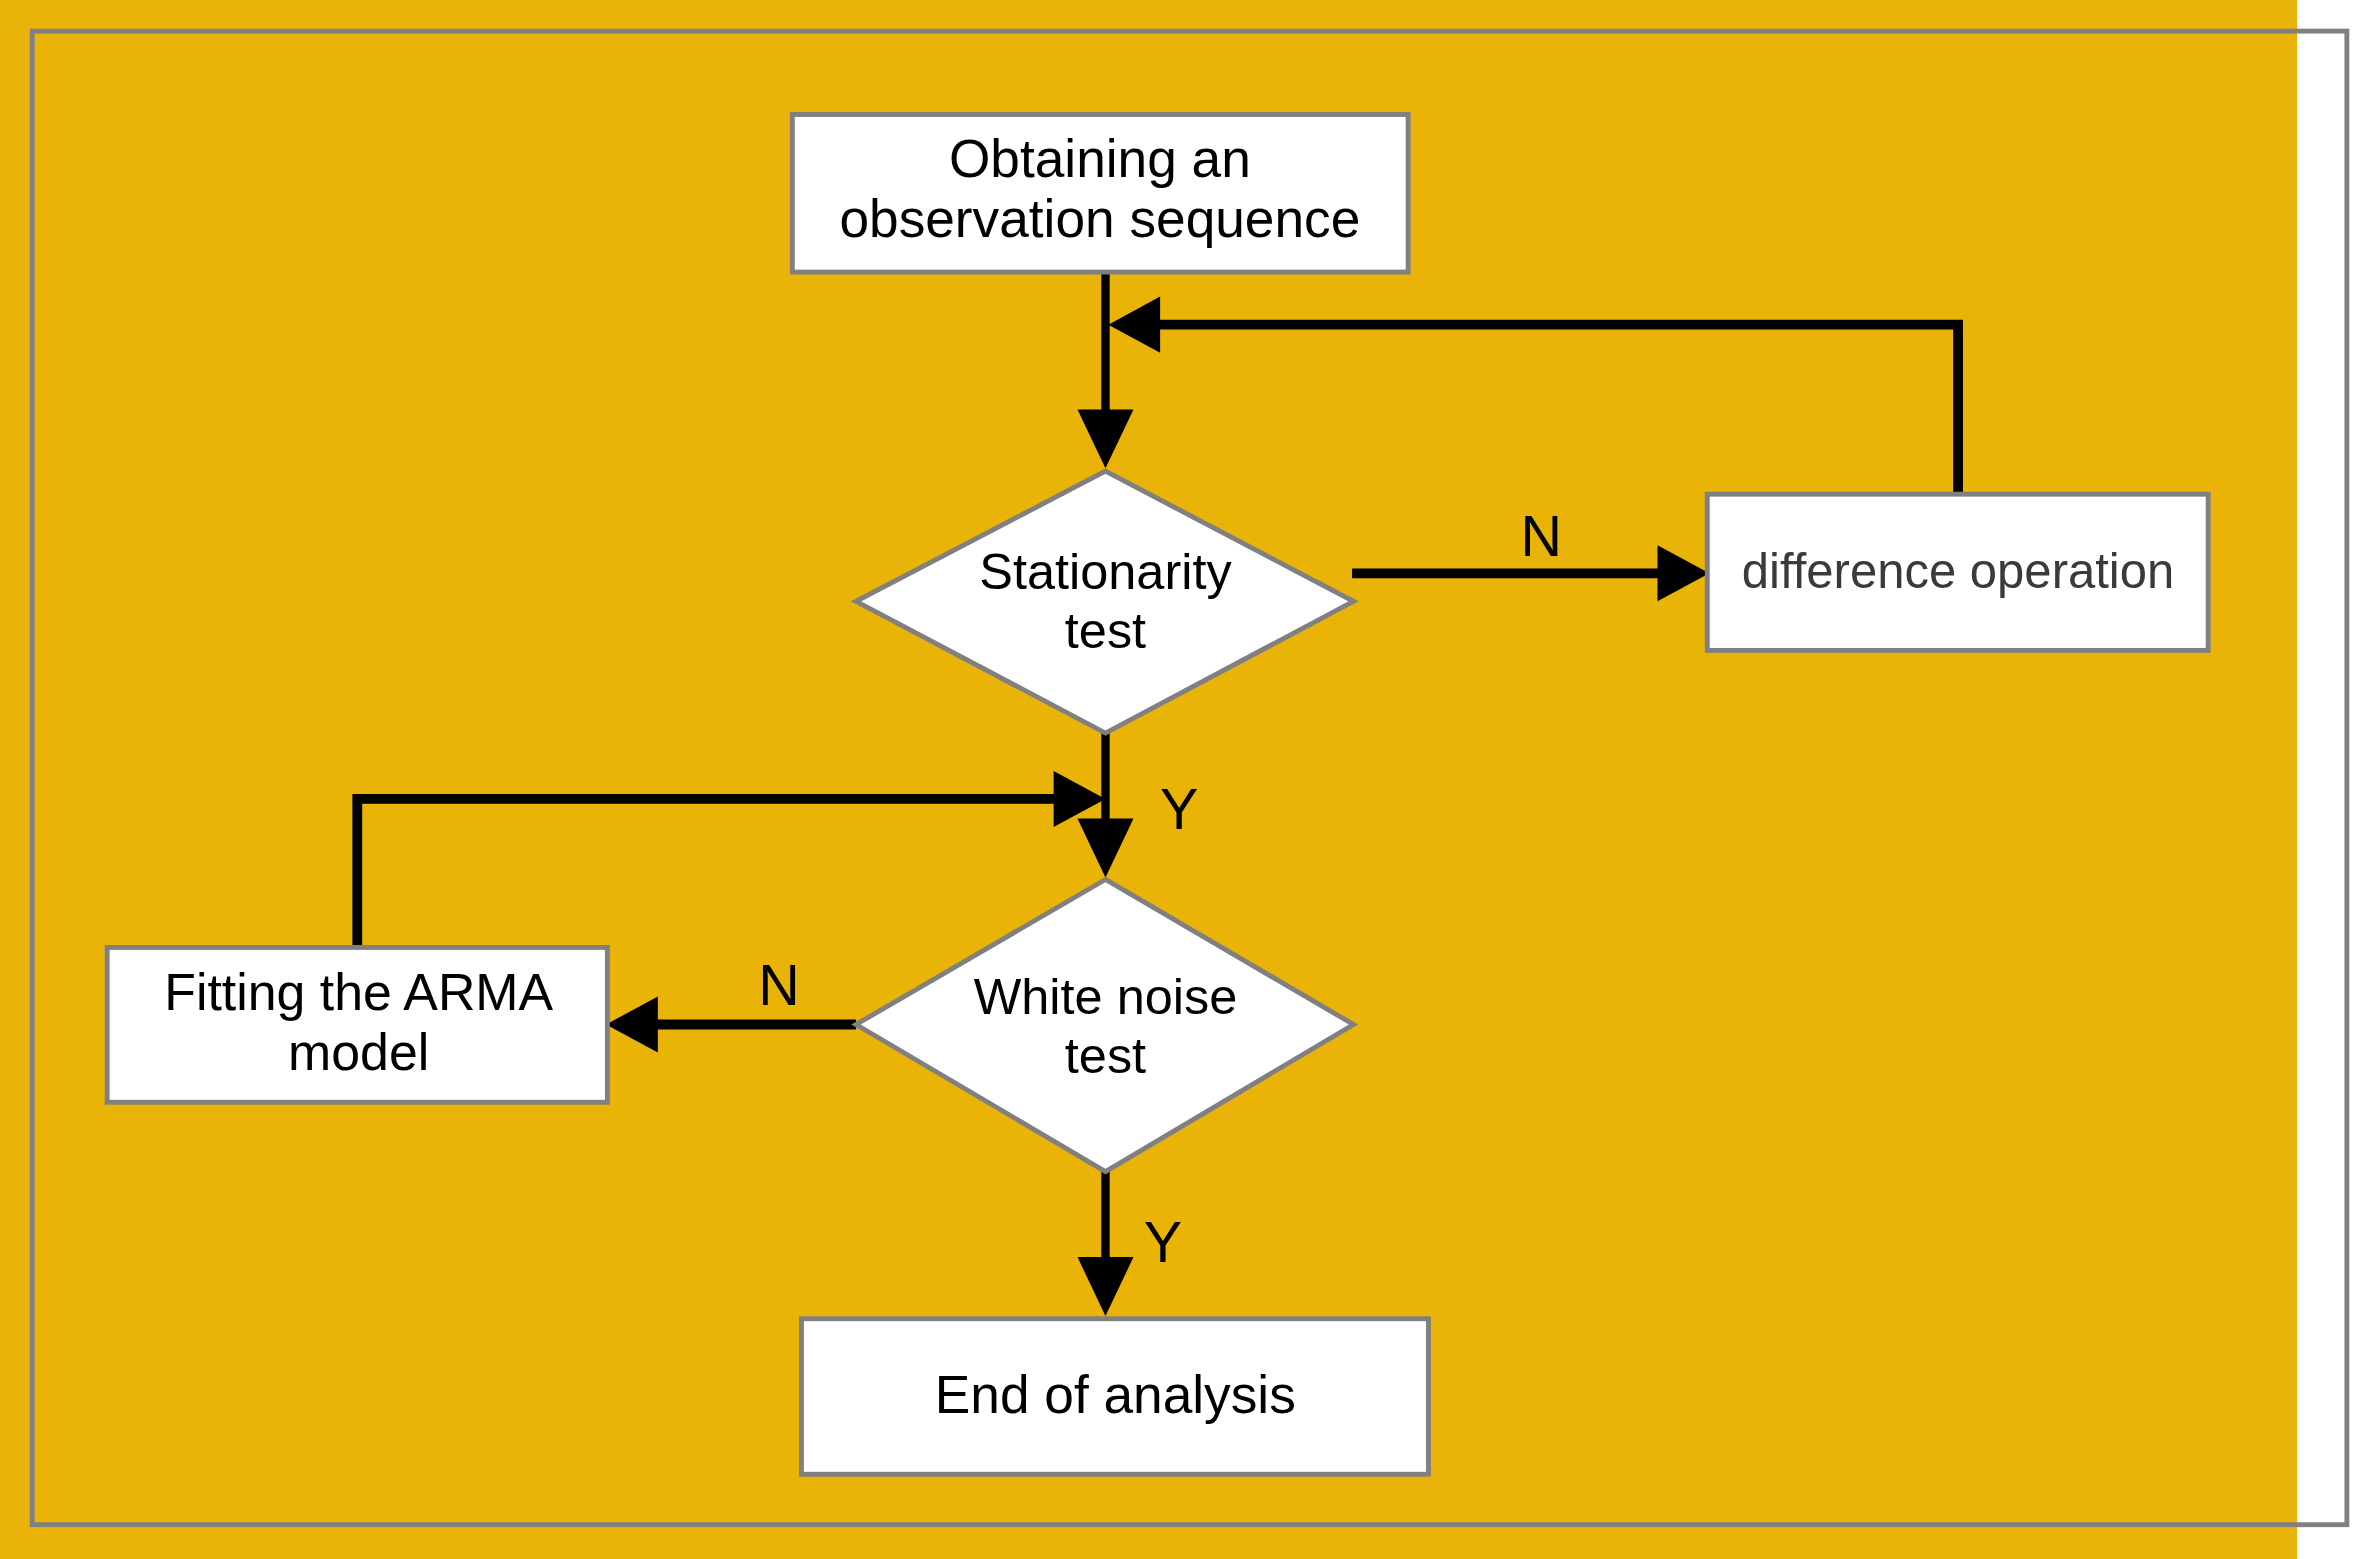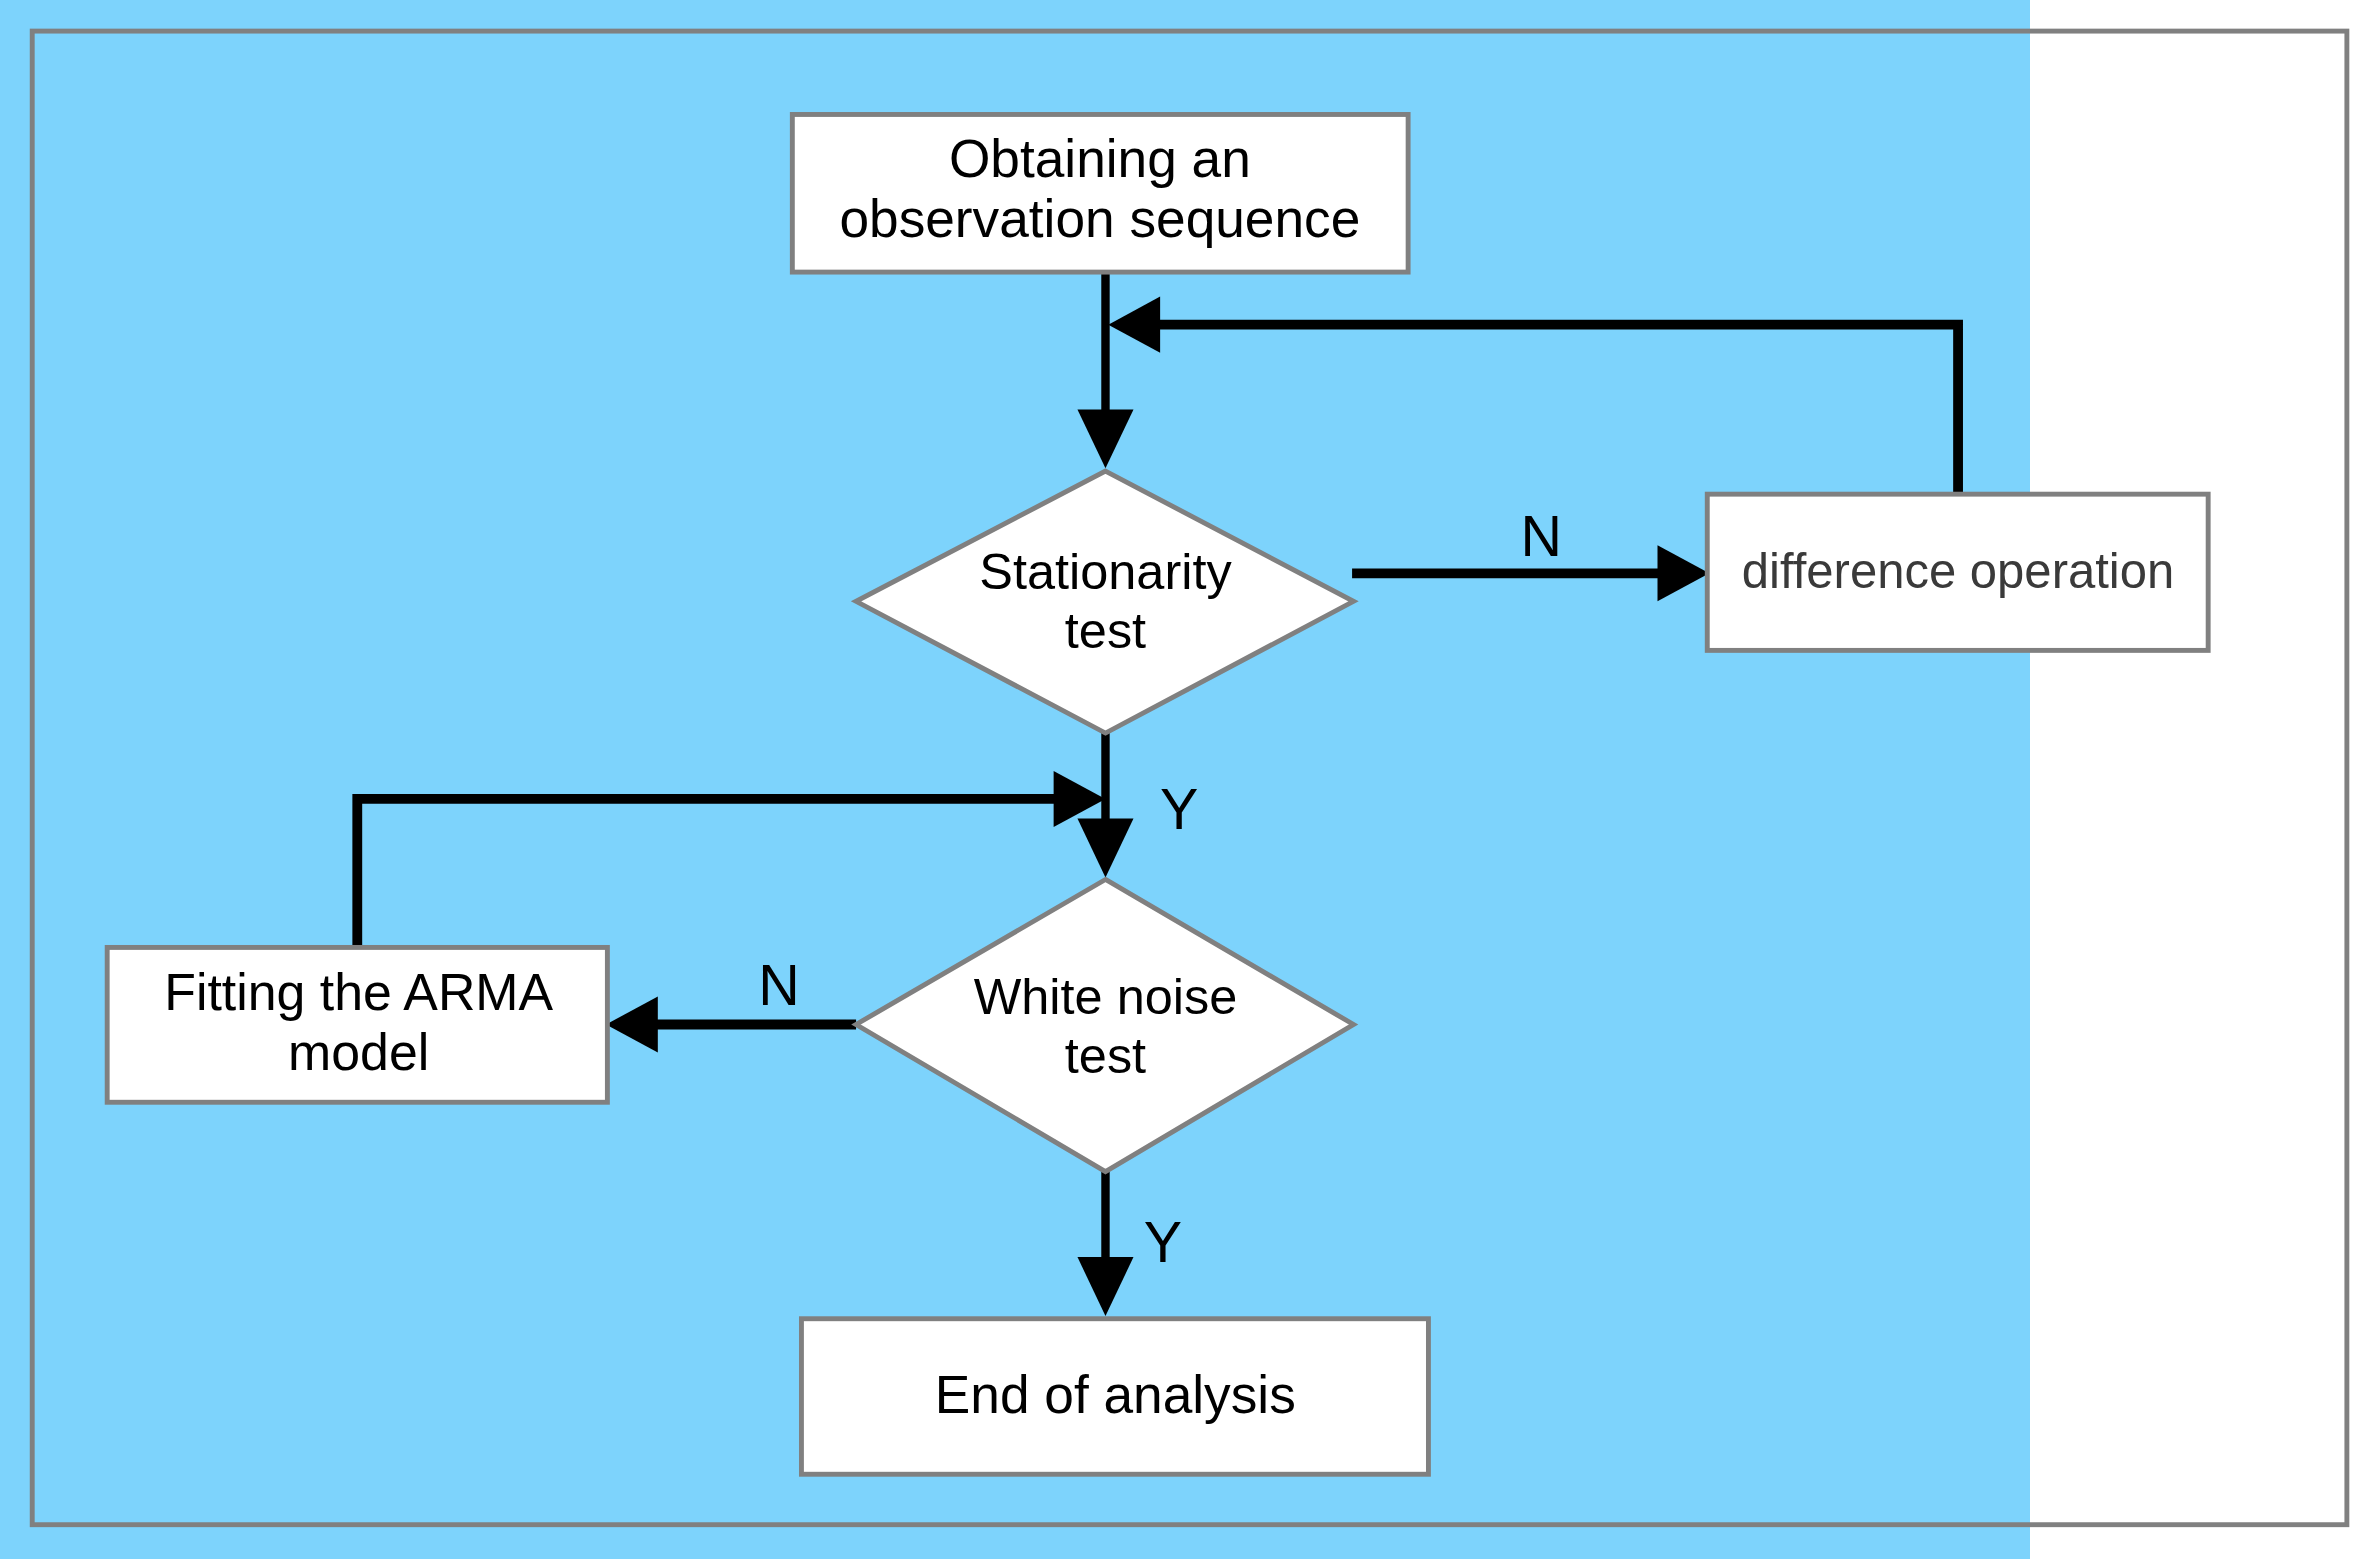--- a/index.html
+++ b/index.html
@@ -8,23 +8,23 @@
     background: #ffffff;
   }
   body {
     width: 2377px;
     height: 1560px;
     font-family: "Liberation Sans", sans-serif;
     overflow: hidden;
   }
   #diagram-root {
     position: relative;
-    width: 2030px;
+    width: 2297px;
     height: 1560px;
-    background: #7dd3fc;
+    background: #eab308;
   }
   svg.flowchart {
     display: block;
     width: 2377px;
     height: 1560px;
   }
   .node-shape {
     fill: #ffffff;
   }
   .node-label {

